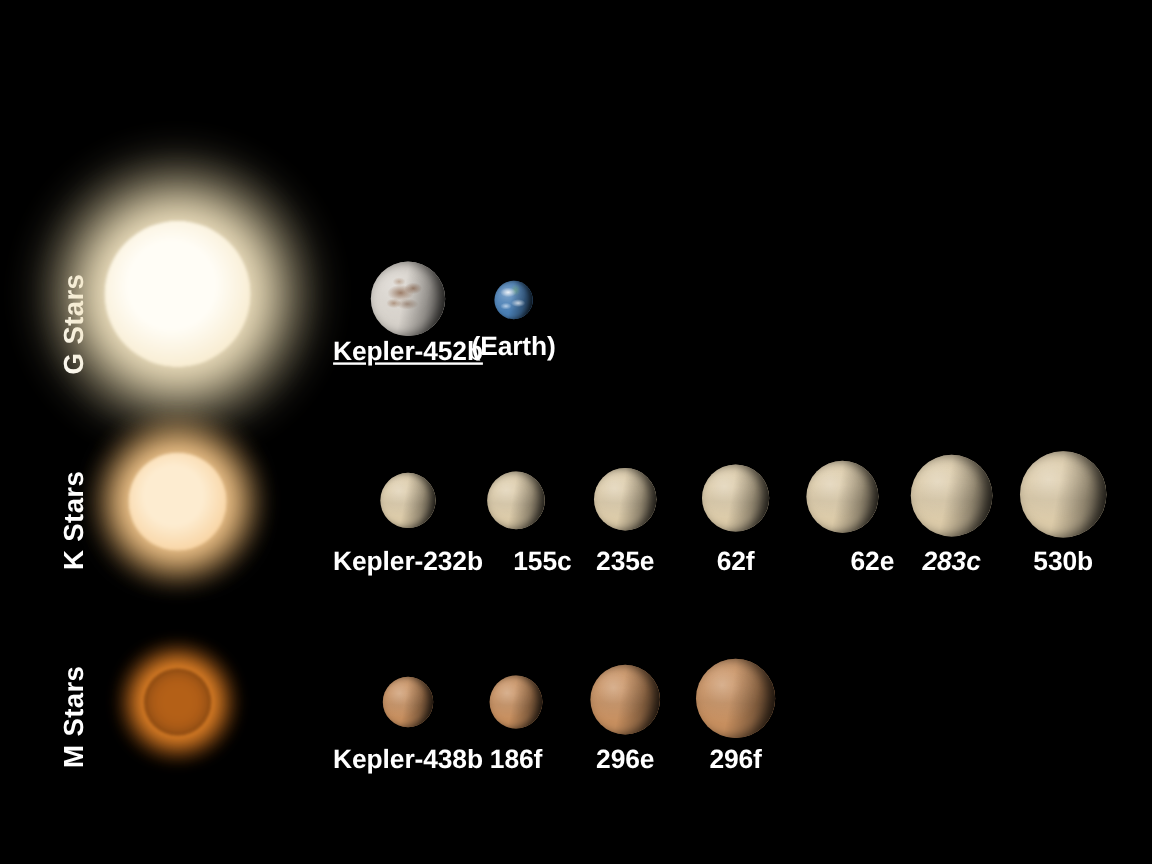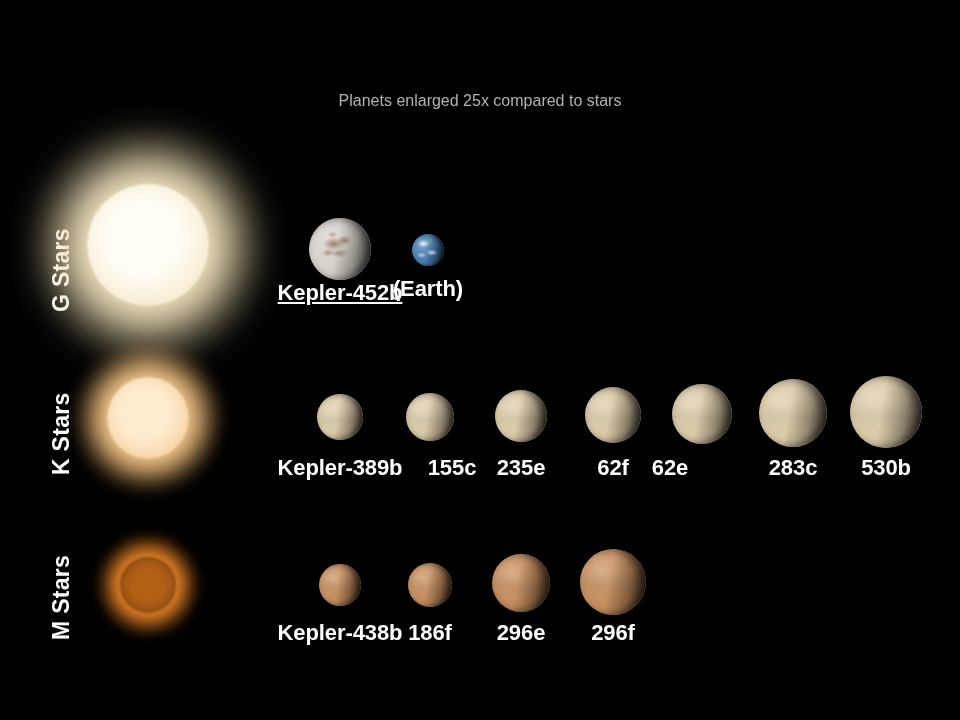--- a/index.html
+++ b/index.html
@@ -91,21 +91,20 @@
     text-align: center;
     transform: translateX(-50%);
     letter-spacing: -0.1px;
   }
 </style>
 </head>
 <body>
 
 <div id="stage">
 
-  <div id="subtitle">Planets enlarged 25x compared to stars</div>
 
   <div id="rows-container">
       <div class="row-label" style="left: 48px; top: 312px;">G Stars</div>
       <div class="star-glow" style="width: 250px; height: 250px; left: 23px; top: 120px; background: radial-gradient(circle, rgb(232, 216, 168) 0%, rgb(232, 216, 168) 27%, rgba(0, 0, 0, 0) 72%); opacity: 0.85; filter: blur(14px);"></div>
       <div class="star" style="width: 122px; height: 122px; left: 87px; top: 184px; background: radial-gradient(circle at 46% 44%, rgb(255, 253, 246) 0%, rgb(255, 253, 246) 38%, rgb(246, 232, 200) 82%, rgb(246, 232, 200) 100%); box-shadow: rgb(246, 232, 200) 0px 0px 43px 15px; filter: blur(1.2px);"></div>
       <div class="planet" style="width: 62px; height: 62px; left: 309px; top: 218px; background: rgb(215, 210, 203);">
         <div class="terminator" style="background: radial-gradient(circle at 33% 33%, rgba(255, 255, 255, 0.3) 0%, rgba(255, 255, 255, 0.1) 26%, rgba(0, 0, 0, 0) 52%), linear-gradient(100deg, rgba(0, 0, 0, 0) 44%, rgba(0, 0, 0, 0.32) 72%, rgba(0, 0, 0, 0.72) 96%);"></div>
         <div class="blotch" style="inset: 0px; background: radial-gradient(26% 16% at 40% 42%, rgba(128, 86, 58, 0.7) 0%, rgba(128, 86, 58, 0) 68%), radial-gradient(17% 11% at 57% 36%, rgba(118, 78, 52, 0.62) 0%, rgba(118, 78, 52, 0) 70%), radial-gradient(14% 9% at 31% 56%, rgba(140, 96, 64, 0.55) 0%, rgba(140, 96, 64, 0) 72%), radial-gradient(20% 10% at 49% 57%, rgba(110, 74, 50, 0.48) 0%, rgba(110, 74, 50, 0) 74%), radial-gradient(12% 8% at 38% 27%, rgba(150, 108, 74, 0.45) 0%, rgba(150, 108, 74, 0) 72%);"></div>
         <div class="blotch" style="inset: 0px; border-radius: 50%; box-shadow: rgba(0, 0, 0, 0.55) -4px 0px 9px inset;"></div>
       </div>
@@ -117,21 +116,21 @@
       </div>
       <div class="planet-label" style="left: 428px; top: 276px;">(Earth)</div>
       <div class="row-label" style="left: 48px; top: 475px;">K Stars</div>
       <div class="star-glow" style="width: 150px; height: 150px; left: 73px; top: 343px; background: radial-gradient(circle, rgb(232, 168, 85) 0%, rgb(232, 168, 85) 30%, rgba(0, 0, 0, 0) 72%); opacity: 0.85; filter: blur(8px);"></div>
       <div class="star" style="width: 82px; height: 82px; left: 107px; top: 377px; background: radial-gradient(circle at 46% 44%, rgb(253, 236, 208) 0%, rgb(253, 236, 208) 38%, rgb(247, 207, 154) 82%, rgb(247, 207, 154) 100%); box-shadow: rgb(247, 207, 154) 0px 0px 29px 10px; filter: blur(1.2px);"></div>
       <div class="planet" style="width: 46px; height: 46px; left: 317px; top: 394px; background: rgb(220, 203, 169);">
         <div class="terminator" style="background: radial-gradient(circle at 33% 33%, rgba(255, 255, 255, 0.3) 0%, rgba(255, 255, 255, 0.1) 26%, rgba(0, 0, 0, 0) 52%), linear-gradient(100deg, rgba(0, 0, 0, 0) 44%, rgba(0, 0, 0, 0.32) 72%, rgba(0, 0, 0, 0.72) 96%);"></div>
         <div class="blotch" style="inset: 0px; background: linear-gradient(182deg, rgba(255, 255, 255, 0.05) 0%, rgba(0, 0, 0, 0) 34%, rgba(0, 0, 0, 0.05) 56%, rgba(0, 0, 0, 0) 78%);"></div>
         <div class="blotch" style="inset: 0px; border-radius: 50%; box-shadow: rgba(0, 0, 0, 0.55) -3px 0px 6px inset;"></div>
       </div>
-      <div class="planet-label" style="left: 340px; top: 455px;">Kepler-389b</div>
+      <div class="planet-label" style="left: 340px; top: 455px;">Kepler-232b</div>
       <div class="planet" style="width: 48px; height: 48px; left: 406px; top: 393px; background: rgb(220, 203, 169);">
         <div class="terminator" style="background: radial-gradient(circle at 33% 33%, rgba(255, 255, 255, 0.3) 0%, rgba(255, 255, 255, 0.1) 26%, rgba(0, 0, 0, 0) 52%), linear-gradient(100deg, rgba(0, 0, 0, 0) 44%, rgba(0, 0, 0, 0.32) 72%, rgba(0, 0, 0, 0.72) 96%);"></div>
         <div class="blotch" style="inset: 0px; background: linear-gradient(182deg, rgba(255, 255, 255, 0.05) 0%, rgba(0, 0, 0, 0) 34%, rgba(0, 0, 0, 0.05) 56%, rgba(0, 0, 0, 0) 78%);"></div>
         <div class="blotch" style="inset: 0px; border-radius: 50%; box-shadow: rgba(0, 0, 0, 0.55) -3px 0px 7px inset;"></div>
       </div>
       <div class="planet-label" style="left: 452px; top: 455px; text-align: right;">155c</div>
       <div class="planet" style="width: 52px; height: 52px; left: 495px; top: 390px; background: rgb(220, 203, 169);">
         <div class="terminator" style="background: radial-gradient(circle at 33% 33%, rgba(255, 255, 255, 0.3) 0%, rgba(255, 255, 255, 0.1) 26%, rgba(0, 0, 0, 0) 52%), linear-gradient(100deg, rgba(0, 0, 0, 0) 44%, rgba(0, 0, 0, 0.32) 72%, rgba(0, 0, 0, 0.72) 96%);"></div>
         <div class="blotch" style="inset: 0px; background: linear-gradient(182deg, rgba(255, 255, 255, 0.05) 0%, rgba(0, 0, 0, 0) 34%, rgba(0, 0, 0, 0.05) 56%, rgba(0, 0, 0, 0) 78%);"></div>
         <div class="blotch" style="inset: 0px; border-radius: 50%; box-shadow: rgba(0, 0, 0, 0.55) -4px 0px 7px inset;"></div>
@@ -141,27 +140,27 @@
         <div class="terminator" style="background: radial-gradient(circle at 33% 33%, rgba(255, 255, 255, 0.3) 0%, rgba(255, 255, 255, 0.1) 26%, rgba(0, 0, 0, 0) 52%), linear-gradient(100deg, rgba(0, 0, 0, 0) 44%, rgba(0, 0, 0, 0.32) 72%, rgba(0, 0, 0, 0.72) 96%);"></div>
         <div class="blotch" style="inset: 0px; background: linear-gradient(182deg, rgba(255, 255, 255, 0.05) 0%, rgba(0, 0, 0, 0) 34%, rgba(0, 0, 0, 0.05) 56%, rgba(0, 0, 0, 0) 78%);"></div>
         <div class="blotch" style="inset: 0px; border-radius: 50%; box-shadow: rgba(0, 0, 0, 0.55) -4px 0px 8px inset;"></div>
       </div>
       <div class="planet-label" style="left: 613px; top: 455px;">62f</div>
       <div class="planet" style="width: 60px; height: 60px; left: 672px; top: 384px; background: rgb(220, 203, 169);">
         <div class="terminator" style="background: radial-gradient(circle at 33% 33%, rgba(255, 255, 255, 0.3) 0%, rgba(255, 255, 255, 0.1) 26%, rgba(0, 0, 0, 0) 52%), linear-gradient(100deg, rgba(0, 0, 0, 0) 44%, rgba(0, 0, 0, 0.32) 72%, rgba(0, 0, 0, 0.72) 96%);"></div>
         <div class="blotch" style="inset: 0px; background: linear-gradient(182deg, rgba(255, 255, 255, 0.05) 0%, rgba(0, 0, 0, 0) 34%, rgba(0, 0, 0, 0.05) 56%, rgba(0, 0, 0, 0) 78%);"></div>
         <div class="blotch" style="inset: 0px; border-radius: 50%; box-shadow: rgba(0, 0, 0, 0.55) -4px 0px 8px inset;"></div>
       </div>
-      <div class="planet-label" style="left: 670px; top: 455px;">62e</div>
+      <div class="planet-label" style="left: 727px; top: 455px;">62e</div>
       <div class="planet" style="width: 68px; height: 68px; left: 759px; top: 379px; background: rgb(220, 203, 169);">
         <div class="terminator" style="background: radial-gradient(circle at 33% 33%, rgba(255, 255, 255, 0.3) 0%, rgba(255, 255, 255, 0.1) 26%, rgba(0, 0, 0, 0) 52%), linear-gradient(100deg, rgba(0, 0, 0, 0) 44%, rgba(0, 0, 0, 0.32) 72%, rgba(0, 0, 0, 0.72) 96%);"></div>
         <div class="blotch" style="inset: 0px; background: linear-gradient(182deg, rgba(255, 255, 255, 0.05) 0%, rgba(0, 0, 0, 0) 34%, rgba(0, 0, 0, 0.05) 56%, rgba(0, 0, 0, 0) 78%);"></div>
         <div class="blotch" style="inset: 0px; border-radius: 50%; box-shadow: rgba(0, 0, 0, 0.55) -5px 0px 10px inset;"></div>
       </div>
-      <div class="planet-label" style="left: 793px; top: 455px;">283c</div>
+      <div class="planet-label" style="left: 793px; top: 455px; font-style: italic;">283c</div>
       <div class="planet" style="width: 72px; height: 72px; left: 850px; top: 376px; background: rgb(220, 203, 169);">
         <div class="terminator" style="background: radial-gradient(circle at 33% 33%, rgba(255, 255, 255, 0.3) 0%, rgba(255, 255, 255, 0.1) 26%, rgba(0, 0, 0, 0) 52%), linear-gradient(100deg, rgba(0, 0, 0, 0) 44%, rgba(0, 0, 0, 0.32) 72%, rgba(0, 0, 0, 0.72) 96%);"></div>
         <div class="blotch" style="inset: 0px; background: linear-gradient(182deg, rgba(255, 255, 255, 0.05) 0%, rgba(0, 0, 0, 0) 34%, rgba(0, 0, 0, 0.05) 56%, rgba(0, 0, 0, 0) 78%);"></div>
         <div class="blotch" style="inset: 0px; border-radius: 50%; box-shadow: rgba(0, 0, 0, 0.55) -5px 0px 10px inset;"></div>
       </div>
       <div class="planet-label" style="left: 886px; top: 455px;">530b</div>
       <div class="row-label" style="left: 48px; top: 640px;">M Stars</div>
       <div class="star-glow" style="width: 104px; height: 104px; left: 96px; top: 533px; background: radial-gradient(circle, rgb(212, 113, 28) 0%, rgb(212, 113, 28) 30%, rgba(0, 0, 0, 0) 72%); opacity: 0.85; filter: blur(6px);"></div>
       <div class="star" style="width: 56px; height: 56px; left: 120px; top: 557px; box-shadow: rgb(239, 140, 44) 0px 0px 20px 7px; filter: blur(1.2px);"></div>
       <div class="planet" style="width: 42px; height: 42px; left: 319px; top: 564px; background: rgb(199, 143, 95);">

